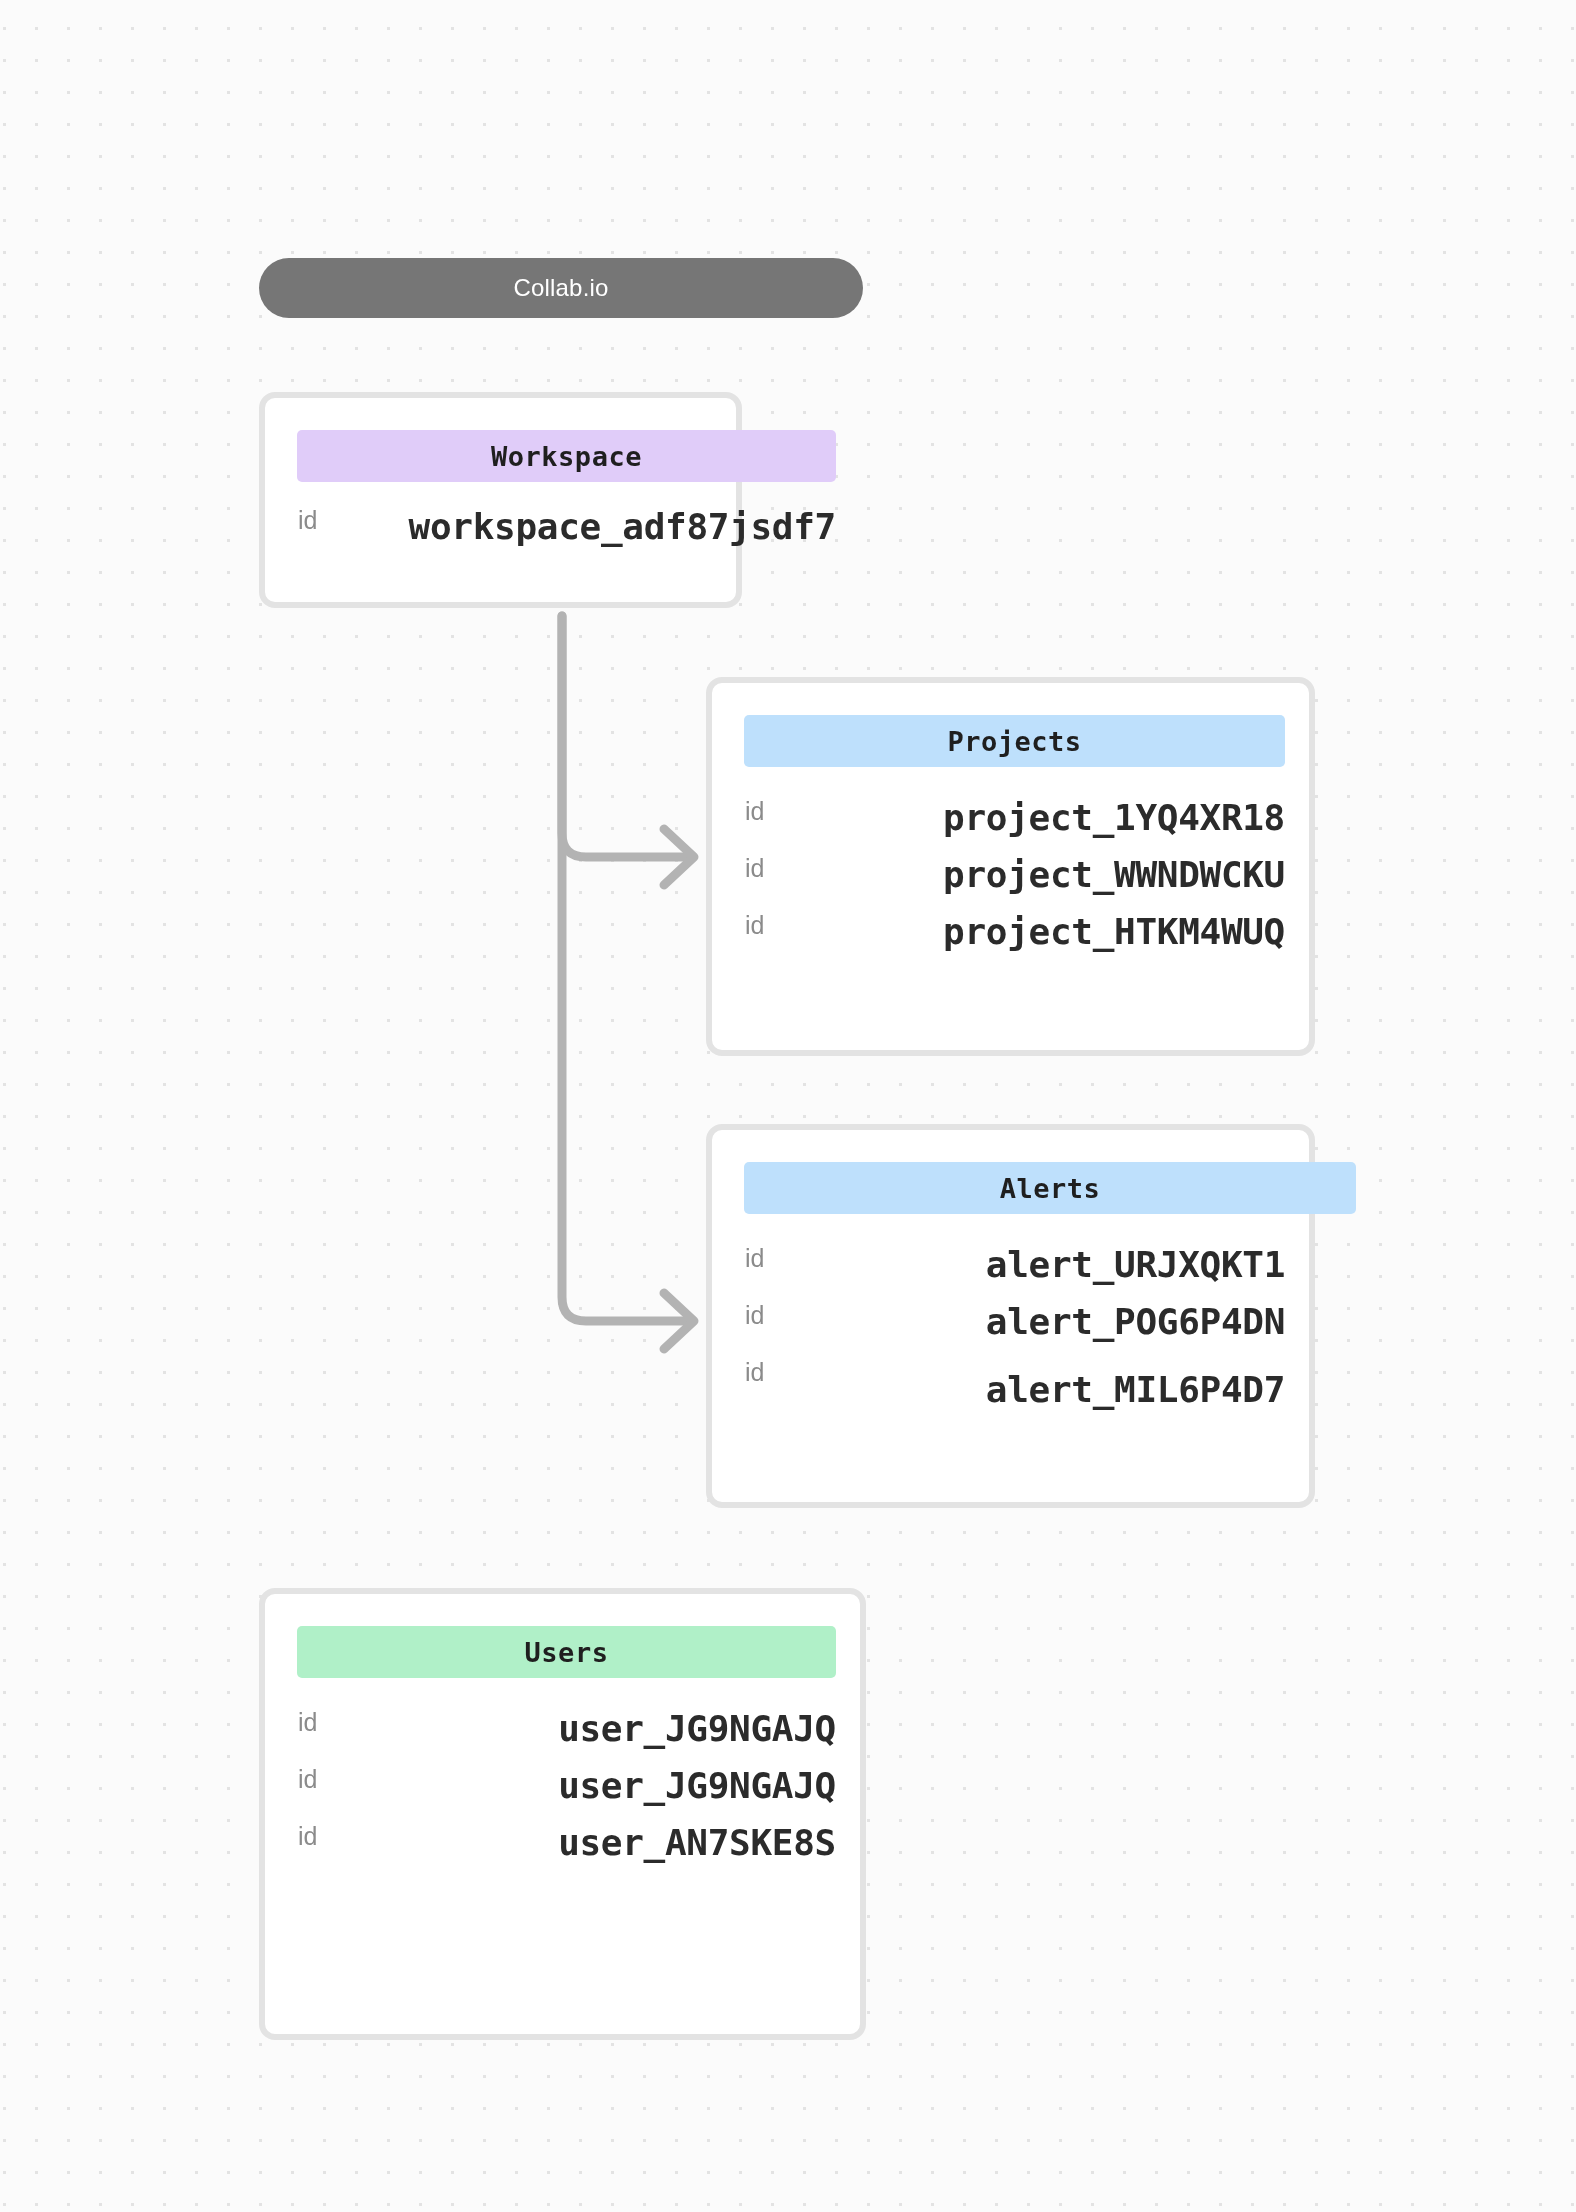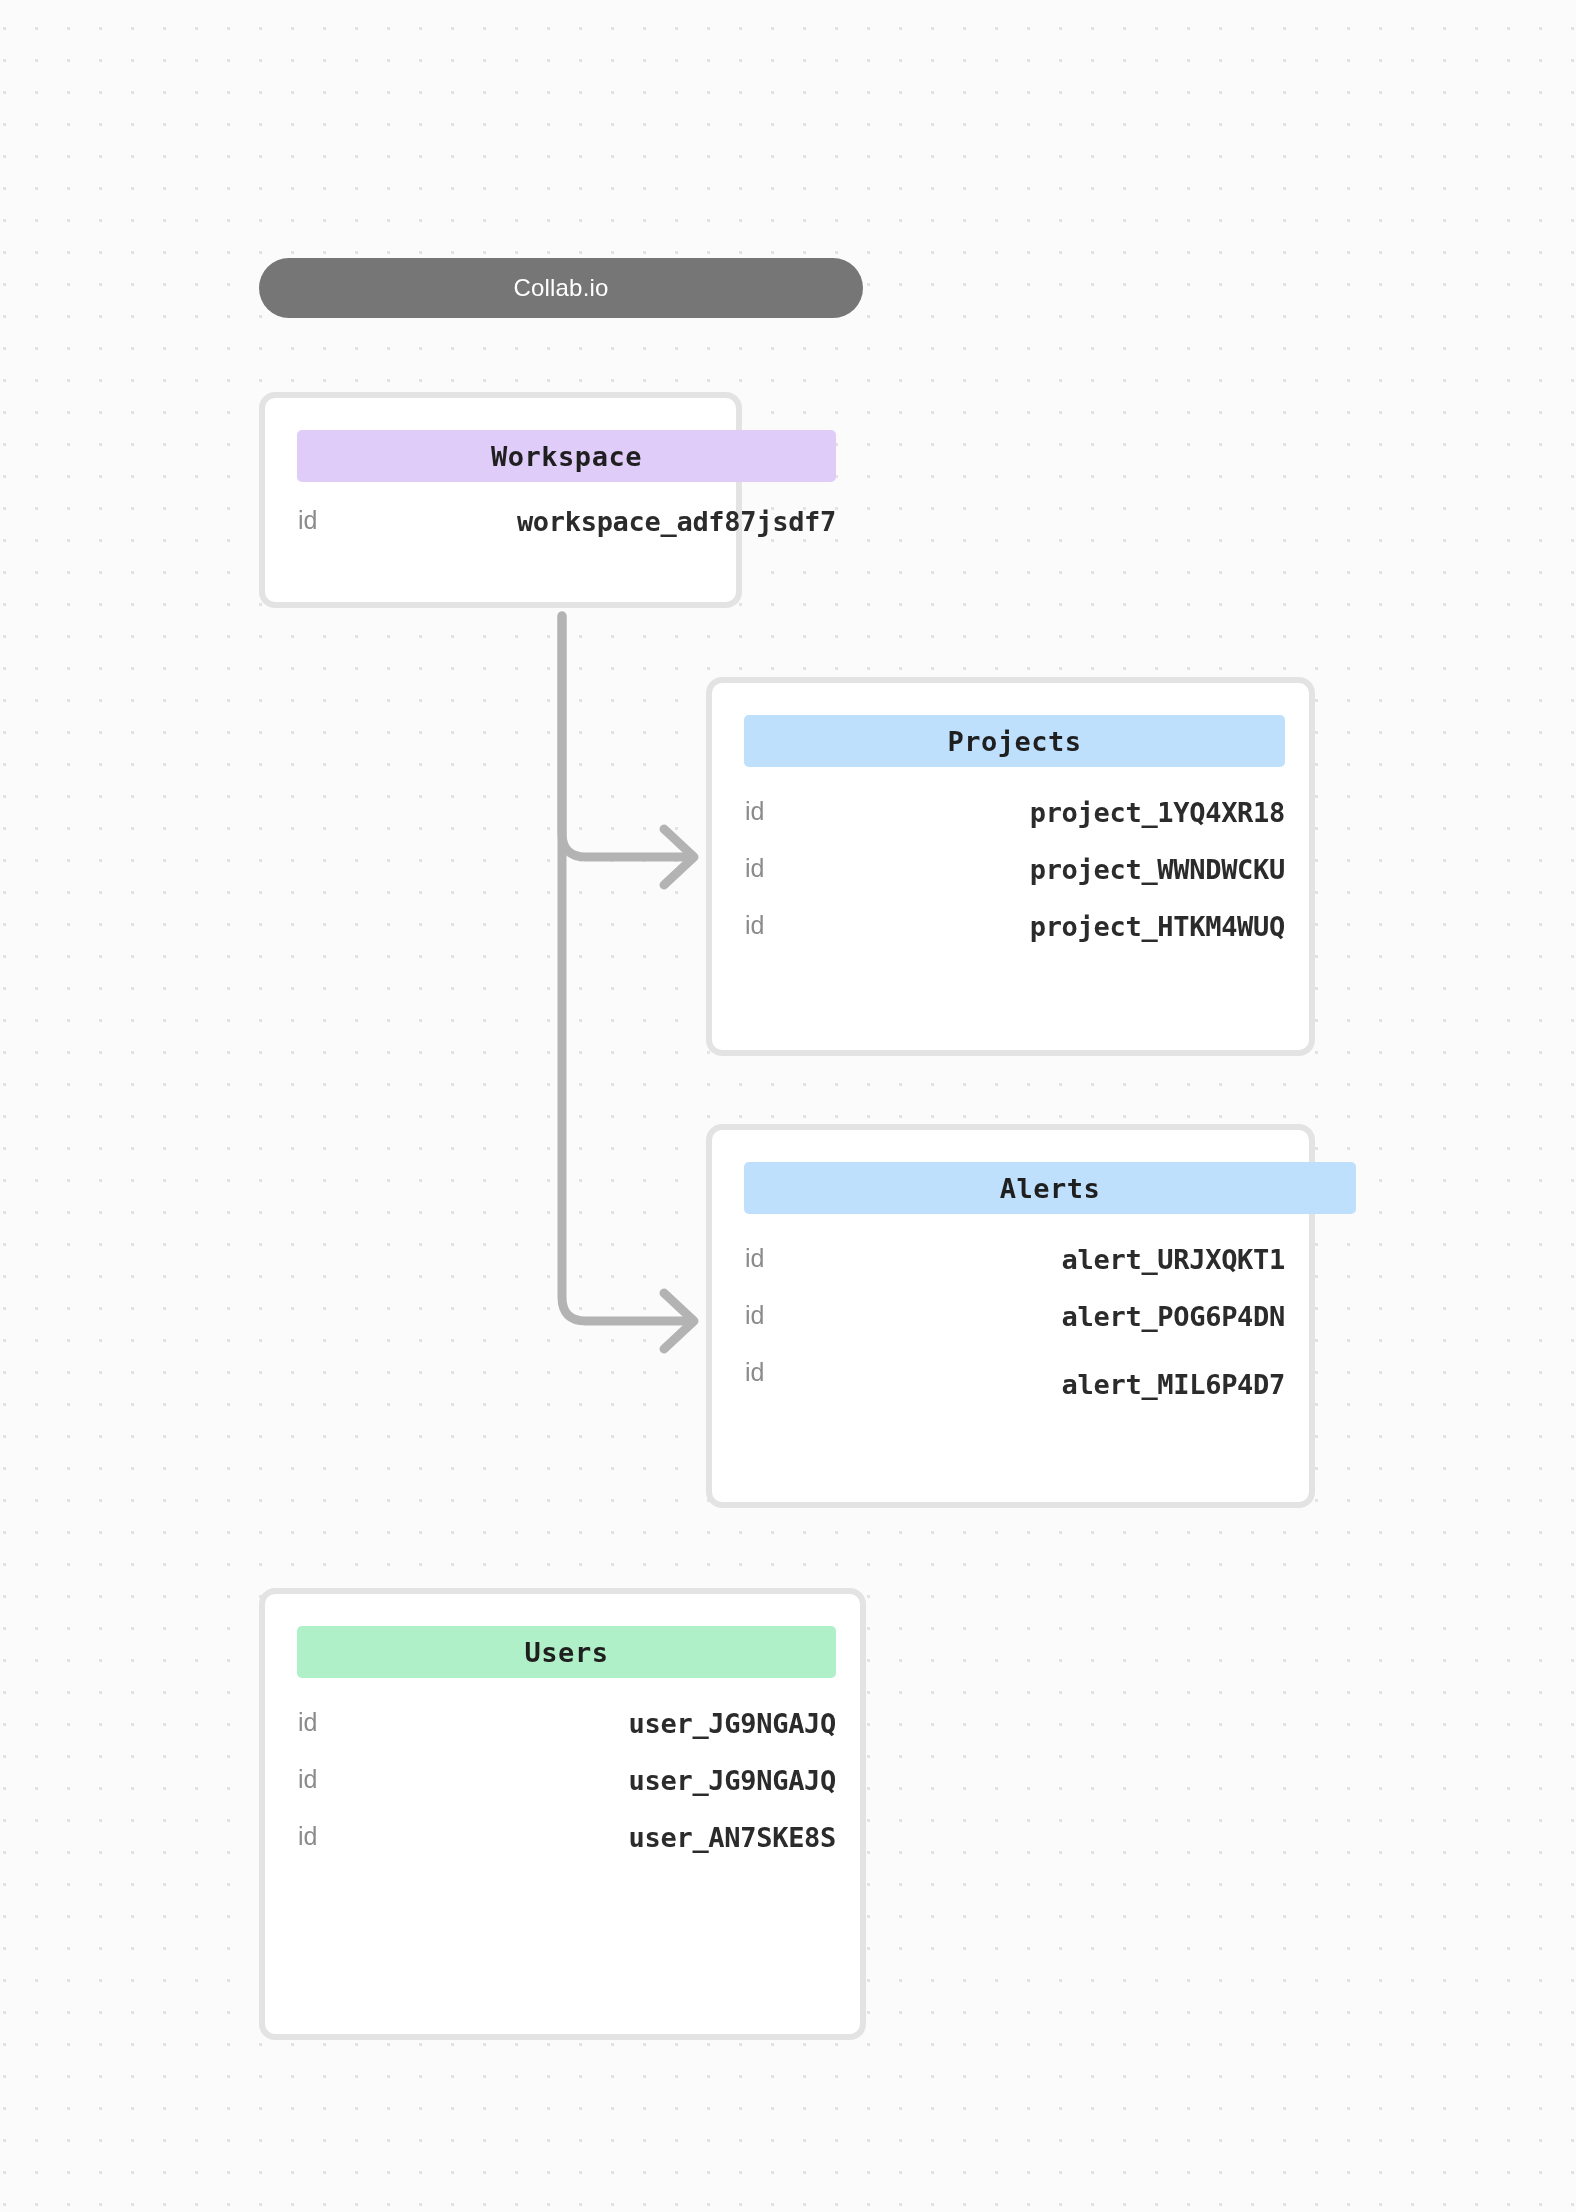--- a/index.html
+++ b/index.html
@@ -75,21 +75,21 @@
     justify-content: space-between;
   }
   .row .row-key {
     font-family: "Liberation Sans", sans-serif;
     font-size: 25px;
     color: #8b8b8b;
     font-weight: 400;
   }
   .row .row-val {
     font-family: "DejaVu Sans Mono", "Liberation Mono", monospace;
-    font-size: 27px;
+    font-size: 36px;
     font-weight: 700;
     color: #2b2b2b;
     letter-spacing: -0.3px;
     white-space: nowrap;
     margin-left: 13px;
   }
   .row.nudged .row-val {
     position: relative;
     top: 11px;
   }

